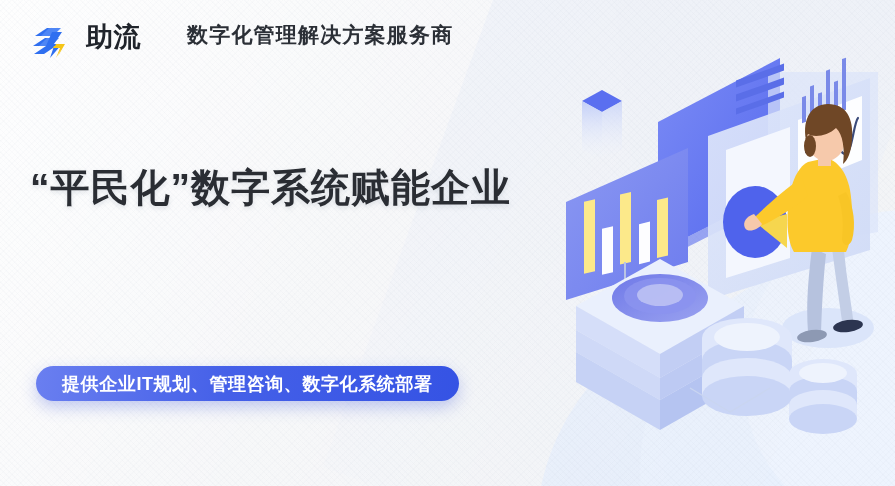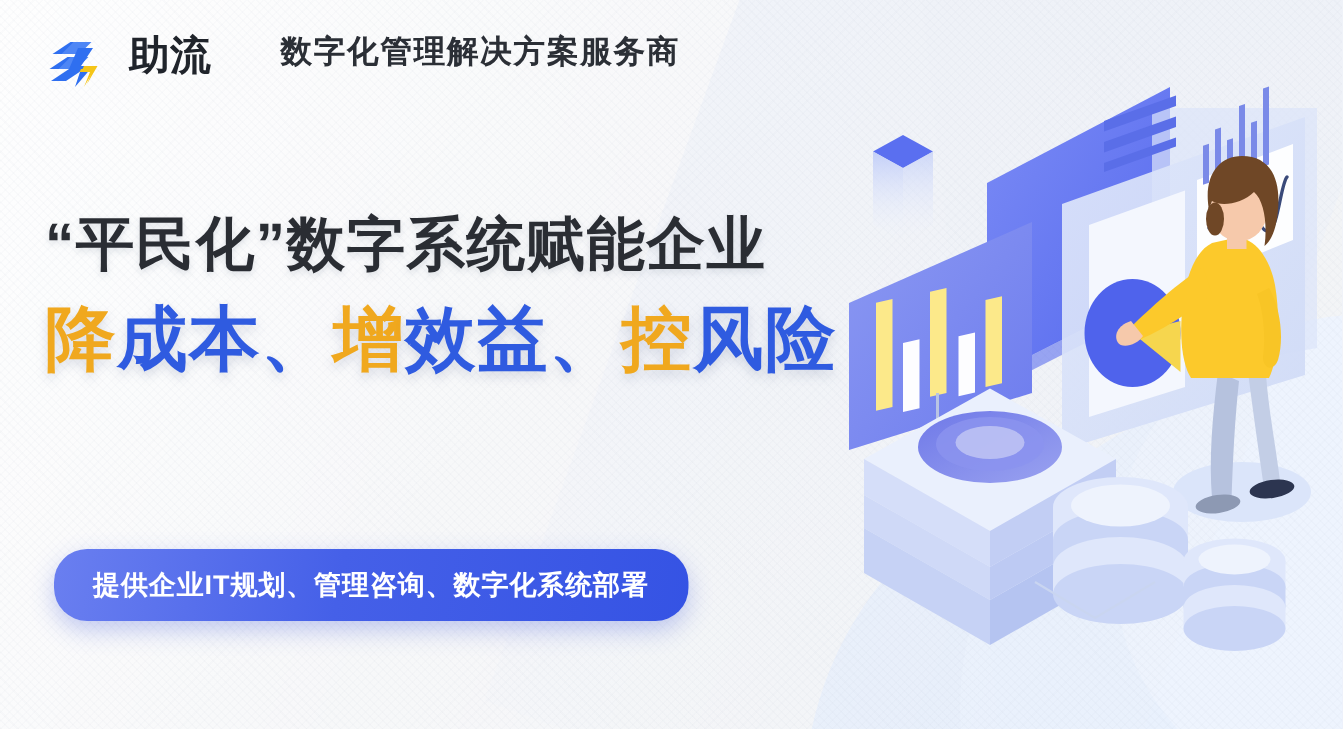--- a/index.html
+++ b/index.html
@@ -85,34 +85,35 @@
   }
 
   
   .copy{ position:absolute; left:30px; top:140px; z-index:30; }
 
   .line-1{
     font-size:39px; font-weight:700; color:#2a2d33;
     letter-spacing:1px; line-height:1.25;
     white-space:nowrap;
     text-shadow:0 2px 5px rgba(120,130,150,.22);
+    margin-top:24px;
   }
   .line-2{
     margin-top:8px;
     font-size:47px; font-weight:700;
     letter-spacing:1px; line-height:1.25;
     white-space:nowrap;
     text-shadow:0 3px 7px rgba(110,125,160,.25);
   }
 
   
   .pill{
     position:absolute; left:36px; top:366px; z-index:30;
     display:inline-flex; align-items:center; justify-content:center;
-    height:48px; padding:0 26px;
+    height:35px; padding:0 26px;
     border-radius:22px;
     background:linear-gradient(100deg,#6a7ff0 0%,#4560e8 45%,#3553e4 100%);
     box-shadow:0 6px 16px rgba(60,85,215,.30);
     color:#fff; font-size:18px; font-weight:700; letter-spacing:.6px;
     white-space:nowrap;
     cursor:pointer;
   }
 
   
   .illo{
@@ -299,18 +300,17 @@
         <polygon points="22,22 31,22 24,34 28,24 21,24" fill="#f5c518"></polygon>
         <polygon points="24,20 33,20 26,32 30,22 23,22" fill="#f5c518"></polygon>
       </svg>
     </span>
     <span class="brand-name">助流</span>
     <span class="brand-tag">数字化管理解决方案服务商</span>
   </div>
 
   <div class="copy">
     <div class="line-1">“平民化”数字系统赋能企业</div>
-    <div class="line-2"><span class="tk" style="color: rgb(240, 168, 30);">降</span><span class="tk" style="color: rgb(47, 91, 224);">成本、</span><span class="tk" style="color: rgb(240, 168, 30);">增</span><span class="tk" style="color: rgb(47, 91, 224);">效益、</span><span class="tk" style="color: rgb(240, 168, 30);">控</span><span class="tk" style="color: rgb(47, 91, 224);">风险</span></div>
   </div>
 
   <div class="pill">提供企业IT规划、管理咨询、数字化系统部署</div>
 
 </div>
 
 </body></html>

